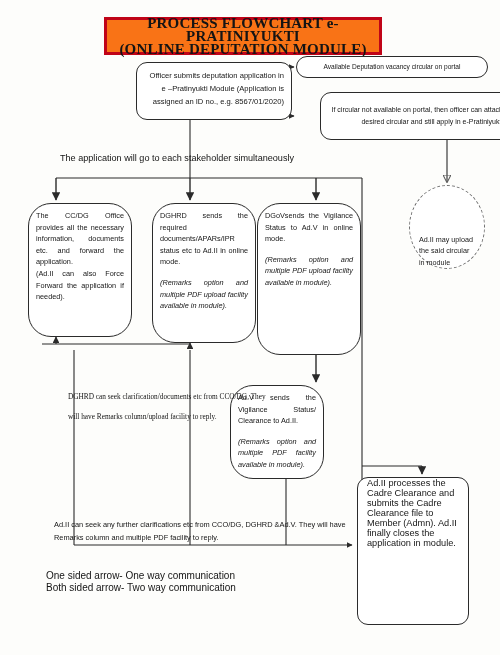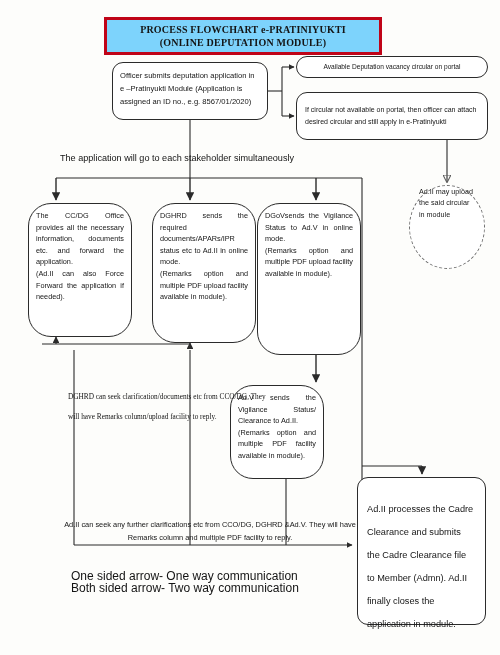--- a/index.html
+++ b/index.html
@@ -10,78 +10,78 @@
     color:#1b1b1b;
     position:relative;
     overflow:hidden;
   }
   #page{position:absolute;inset:0;}
 
   
   .title-box{
     position:absolute;left:104px;top:17px;width:272px;height:32px;
     border:3px solid #c00418;
-    background:#7dd3fc;
+    background:#f97316;
     display:flex;flex-direction:column;align-items:center;justify-content:center;
     font-family:"Liberation Serif", serif;
     font-weight:bold;
-    font-size:10px;
+    font-size:15px;
     letter-spacing:.2px;
     line-height:13px;
     color:#141414;
     text-align:center;
   }
 
   
   .node{
     position:absolute;
     background:#ffffff;
     border:1px solid #2b2b2b;
     border-radius:11px;
     box-sizing:border-box;
     font-size:7.3px;
     line-height:11.6px;
     color:#161616;
     padding:6px 7px;
   }
   .just{text-align:justify;text-align-last:left;border-radius:23px;}
-  .ctr{text-align:left;}
+  .ctr{text-align:right;margin-left:24px;}
   .node p{margin:0;}
-  .node p.gap{}
+  .node p.gap{margin-top:9px;font-style:italic;}
 
   
   #n-officer{left:112px;top:62px;width:156px;height:58px;font-size:7.6px;line-height:13.2px;}
   #n-vacancy{left:296px;top:56px;width:192px;height:22px;font-size:6.6px;
              display:flex;align-items:center;justify-content:center;padding:2px 6px;}
   #n-circular{left:296px;top:92px;width:192px;height:48px;font-size:7px;line-height:12px;
               display:flex;flex-direction:column;align-items:center;justify-content:center;padding:3px 8px;}
 
   #n-cc{left:28px;top:203px;width:104px;height:134px;}
   #n-dghrd{left:152px;top:203px;width:104px;height:140px;}
   #n-dgov{left:257px;top:203px;width:104px;height:152px;}
 
   #n-adv{left:230px;top:385px;width:94px;height:94px;}
-  #n-final{left:357px;top:477px;width:129px;height:148px;font-size:9.2px;line-height:23px;padding:20px 9px;}
+  #n-final{left:357px;top:477px;width:112px;height:148px;font-size:9.2px;line-height:10px;padding:0 9px;}
 
   
   #n-oval{
     position:absolute;left:409px;top:185px;width:76px;height:84px;
     border:1px dashed #6b6b6b;border-radius:50%;
     background:#fff;
-    display:flex;align-items:flex-start;justify-content:center;
+    display:flex;align-items:flex-end;justify-content:center;
     box-sizing:border-box;
   }
   #n-oval .ovtext{font-size:7.2px;line-height:11.4px;color:#1a1a1a;padding:0 9px;}
 
   
   .ftext{position:absolute;font-size:8px;line-height:13.4px;color:#141414;}
   #t-stake{left:60px;top:152px;width:300px;font-size:9.1px;}
   #t-dghrd-seek{left:68px;top:387px;width:200px;font-size:7.3px;line-height:20px;font-family:Liberation Serif, serif;}
-  #t-adii-seek{left:54px;top:519px;width:312px;font-size:7.4px;line-height:12.8px;text-align:center;}
-  #t-legend{left:71px;top:570px;width:230px;font-size:12px;line-height:12.4px;}
+  #t-adii-seek{left:54px;top:519px;width:312px;font-size:7.4px;line-height:12.8px;text-align:left;}
+  #t-legend{left:46px;top:570px;width:230px;font-size:10px;line-height:12.4px;}
 
   
   #wires{position:absolute;left:0;top:0;width:500px;height:655px;pointer-events:none;}
   .ln{stroke:#2a2a2a;stroke-width:1.1;fill:none;}
   .ln2{stroke:#2a2a2a;stroke-width:1.4;fill:none;}
 </style>
 </head>
 <body>
 
 <div id="page">

